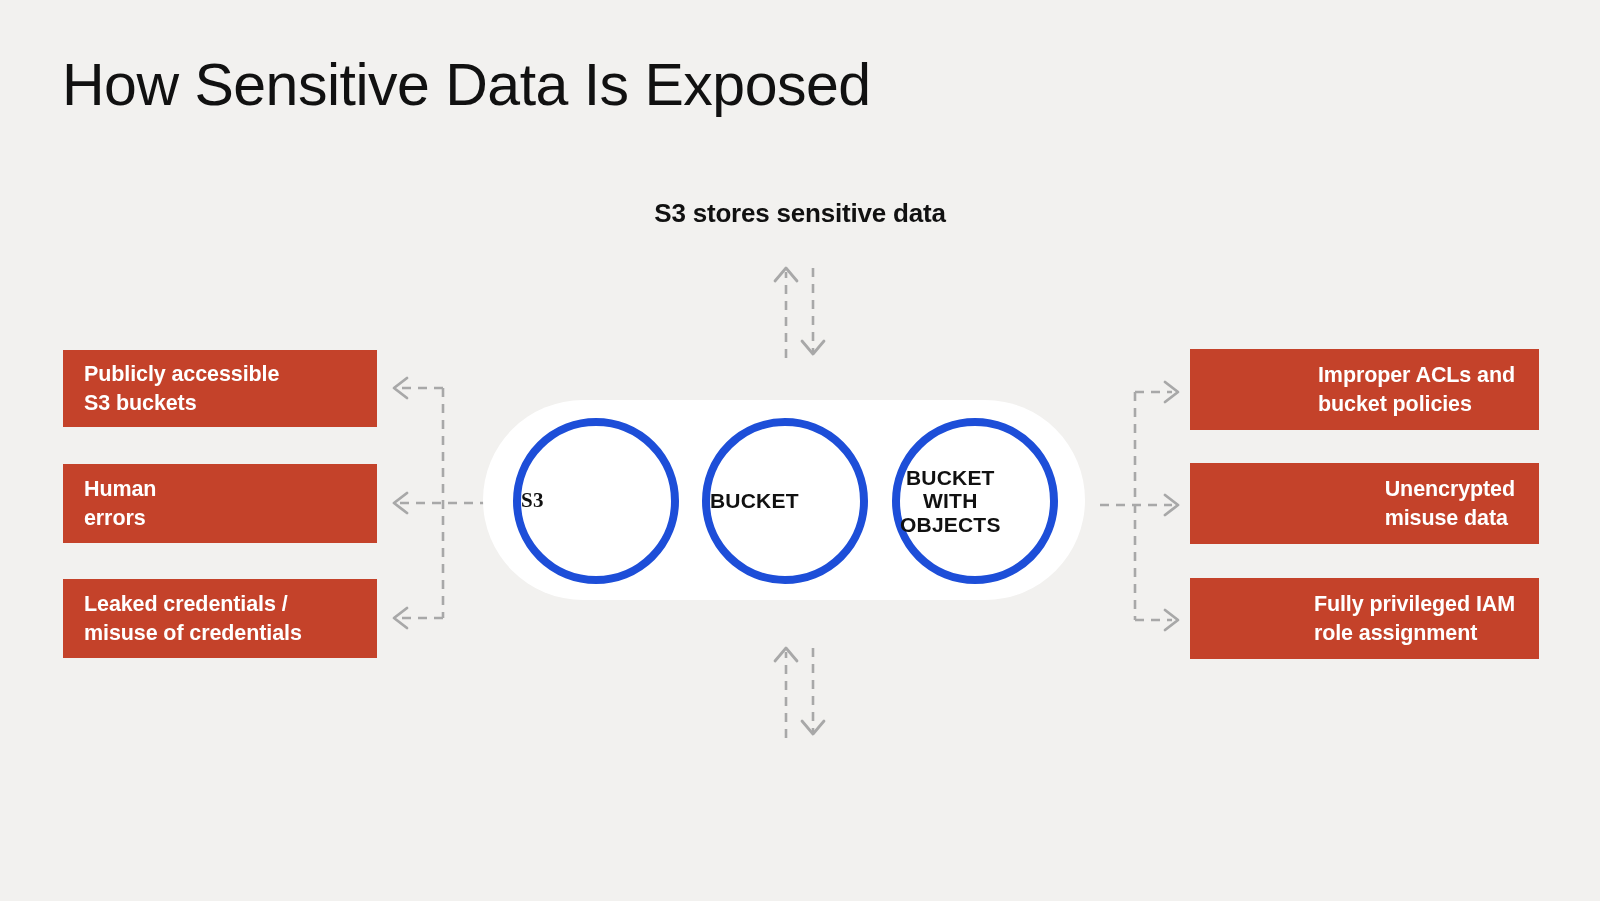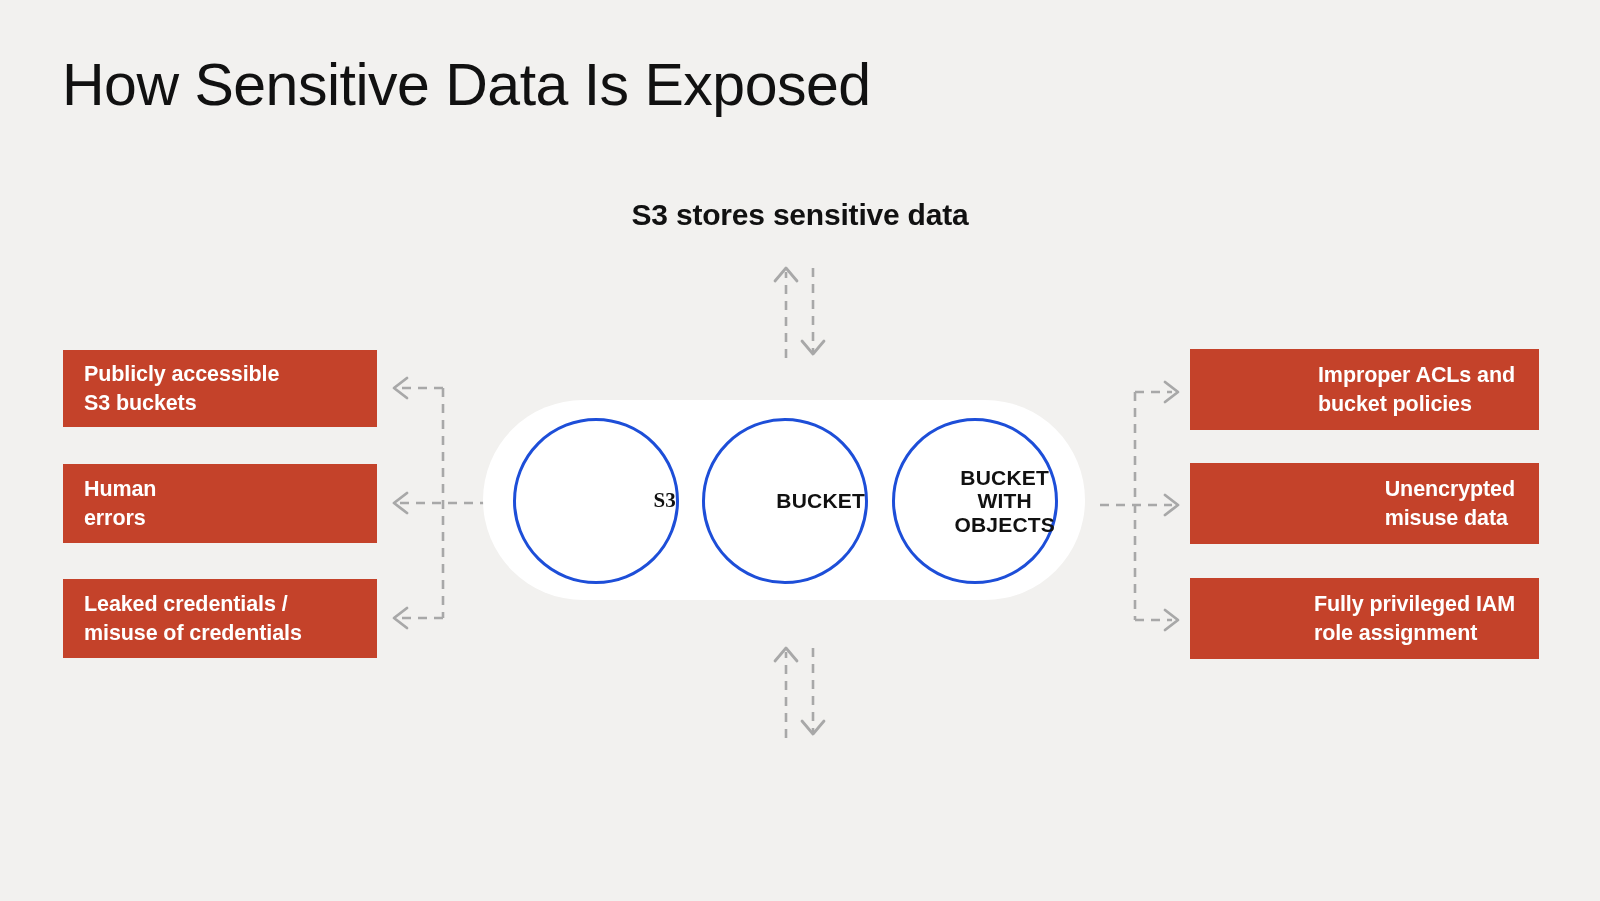--- a/index.html
+++ b/index.html
@@ -31,21 +31,21 @@
     font-weight: 400;
     letter-spacing: -0.5px;
     color: #111111;
     line-height: 1.15;
     white-space: nowrap;
   }
 
   
   .caption {
     position: absolute;
-    font-size: 30px;
+    font-size: 26px;
     font-weight: 700;
     color: #111111;
     letter-spacing: -0.2px;
     white-space: nowrap;
     text-align: center;
   }
   .caption-top {
     left: 0;
     width: 1600px;
     top: 198px;
@@ -62,26 +62,26 @@
     left: 483px;
     top: 400px;
     width: 602px;
     height: 200px;
     background: #ffffff;
     border-radius: 100px;
   }
   .circle {
     position: absolute;
     border-radius: 50%;
-    border: 3px solid #1d4ed8;
+    border: 8px solid #1d4ed8;
     background: transparent;
     box-sizing: border-box;
     display: flex;
     align-items: center;
-    justify-content: flex-end;
+    justify-content: flex-start;
     text-align: center;
   }
   .circle-label {
     font-size: 21px;
     font-weight: 700;
     color: #111111;
     letter-spacing: 0.2px;
     line-height: 1.12;
     text-transform: none;
   }

